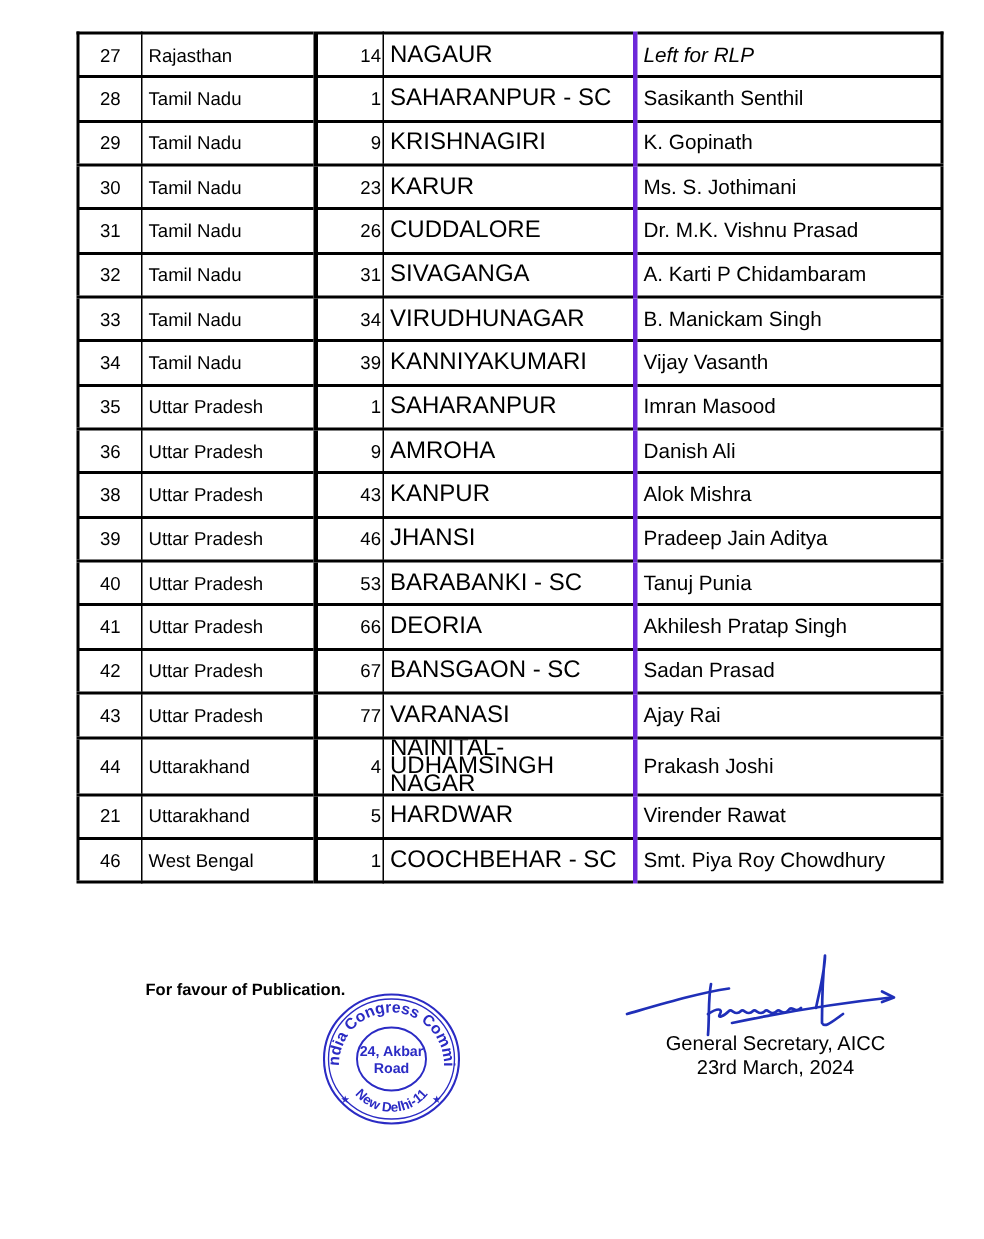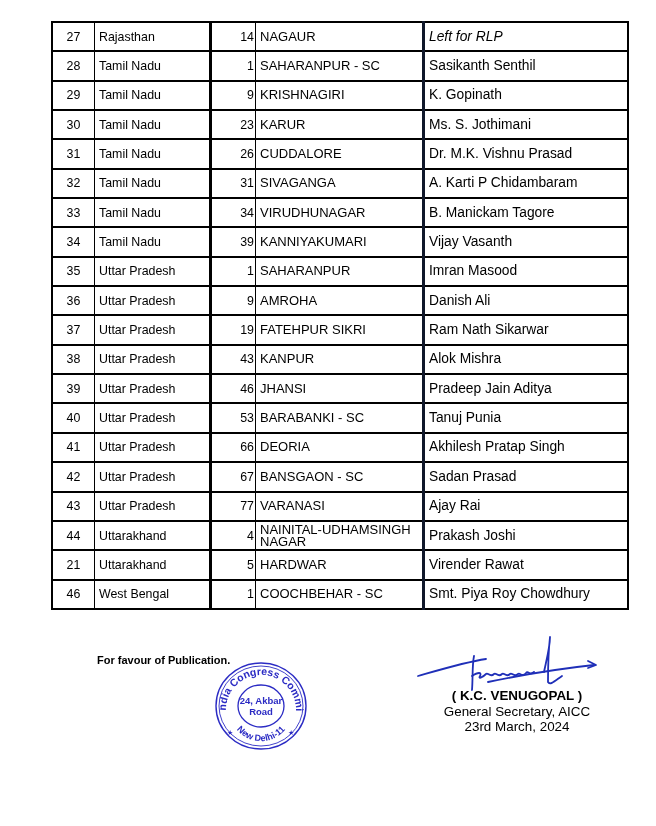--- a/index.html
+++ b/index.html
@@ -7,21 +7,21 @@
            font-family: "Liberation Sans", sans-serif; color: #000; }
     .tbl { position: absolute; left: 51px; top: 21px; border-collapse: collapse;
            table-layout: fixed; border: 2px solid #000; }
     .tbl td { height: 27.35px; padding: 0 0 0 4px; font-size: 12.4px; line-height: 12px;
               border: 1px solid #000; vertical-align: middle; white-space: nowrap; overflow: hidden; }
     .tbl tr { border-bottom: 2px solid #000; }
     .tbl td.num { text-align: center; padding: 0; }
     .tbl td.c1 { width: 41px; }
     .tbl td.c2 { width: 110px; border-right: 3px solid #000; margin-left: 28px; }
     .tbl td.c3 { width: 42px; text-align: right; padding-right: 1px; padding-left: 0; }
-    .tbl td.c4 { width: 162px; border-right: 3px solid #0f172a; font-size: 13px; white-space: normal; }
+    .tbl td.c4 { width: 162px; border-right: 3px solid #6d28d9; font-size: 16px; white-space: normal; }
     .tbl td.c5 { width: 198px; font-size: 13.8px; }
     .tbl td.italic { font-style: italic; }
     .pub { position: absolute; left: 97px; top: 654px; font-size: 11px; font-weight: bold; }
     .stamp { position: absolute; left: 213px; top: 660px; width: 96px; height: 92px; }
     .sig { position: absolute; left: 416px; top: 632px; width: 190px; height: 60px; }
     .signblock { position: absolute; left: 432px; top: 688px; width: 170px; text-align: center;
                  font-size: 13.4px; line-height: 15.5px; }
     .signblock .name { font-weight: bold; }
   </style>
 </head>
@@ -69,21 +69,21 @@
         <td class="c2">Tamil Nadu</td>
         <td class="c3">31</td>
         <td class="c4">SIVAGANGA</td>
         <td class="c5">A. Karti P Chidambaram</td>
       </tr>
       <tr>
         <td class="c1 num">33</td>
         <td class="c2">Tamil Nadu</td>
         <td class="c3">34</td>
         <td class="c4">VIRUDHUNAGAR</td>
-        <td class="c5">B. Manickam Tagore</td>
+        <td class="c5">B. Manickam Singh</td>
       </tr>
       <tr>
         <td class="c1 num">34</td>
         <td class="c2">Tamil Nadu</td>
         <td class="c3">39</td>
         <td class="c4">KANNIYAKUMARI</td>
         <td class="c5">Vijay Vasanth</td>
       </tr>
       <tr>
         <td class="c1 num">35</td>
@@ -91,27 +91,20 @@
         <td class="c3">1</td>
         <td class="c4">SAHARANPUR</td>
         <td class="c5">Imran Masood</td>
       </tr>
       <tr>
         <td class="c1 num">36</td>
         <td class="c2">Uttar Pradesh</td>
         <td class="c3">9</td>
         <td class="c4">AMROHA</td>
         <td class="c5">Danish Ali</td>
-      </tr>
-      <tr>
-        <td class="c1 num">37</td>
-        <td class="c2">Uttar Pradesh</td>
-        <td class="c3">19</td>
-        <td class="c4">FATEHPUR SIKRI</td>
-        <td class="c5">Ram Nath Sikarwar</td>
       </tr>
       <tr>
         <td class="c1 num">38</td>
         <td class="c2">Uttar Pradesh</td>
         <td class="c3">43</td>
         <td class="c4">KANPUR</td>
         <td class="c5">Alok Mishra</td>
       </tr>
       <tr>
         <td class="c1 num">39</td>
@@ -201,16 +194,15 @@
     <path d="M 2 44 C 30 36 50 30 70 27"></path>
     <path d="M 58 24 C 56 34 57 46 56 58"></path>
     <path d="M 56 44 C 62 40 66 40 64 44 C 62 47 66 46 70 42 C 72 40 74 46 78 42 C 80 40 82 46 86 42 C 88 40 90 46 94 42 C 96 40 98 46 102 42 C 104 40 106 46 110 41 C 112 38 114 44 118 40"></path>
     <path d="M 128 40 C 130 30 134 15 134 5 C 133 14 132 30 132 50 C 134 54 140 48 146 44"></path>
     <path d="M 72 50 C 110 42 150 36 178 33"></path>
     <path d="M 172 29 L 180 33 L 172 36"></path>
   </g>
 </svg>
 
 <div class="signblock">
-  <div class="name">( K.C. VENUGOPAL )</div>
   <div>General Secretary, AICC</div>
   <div>23rd March, 2024</div>
 </div>
 
 </body></html>

